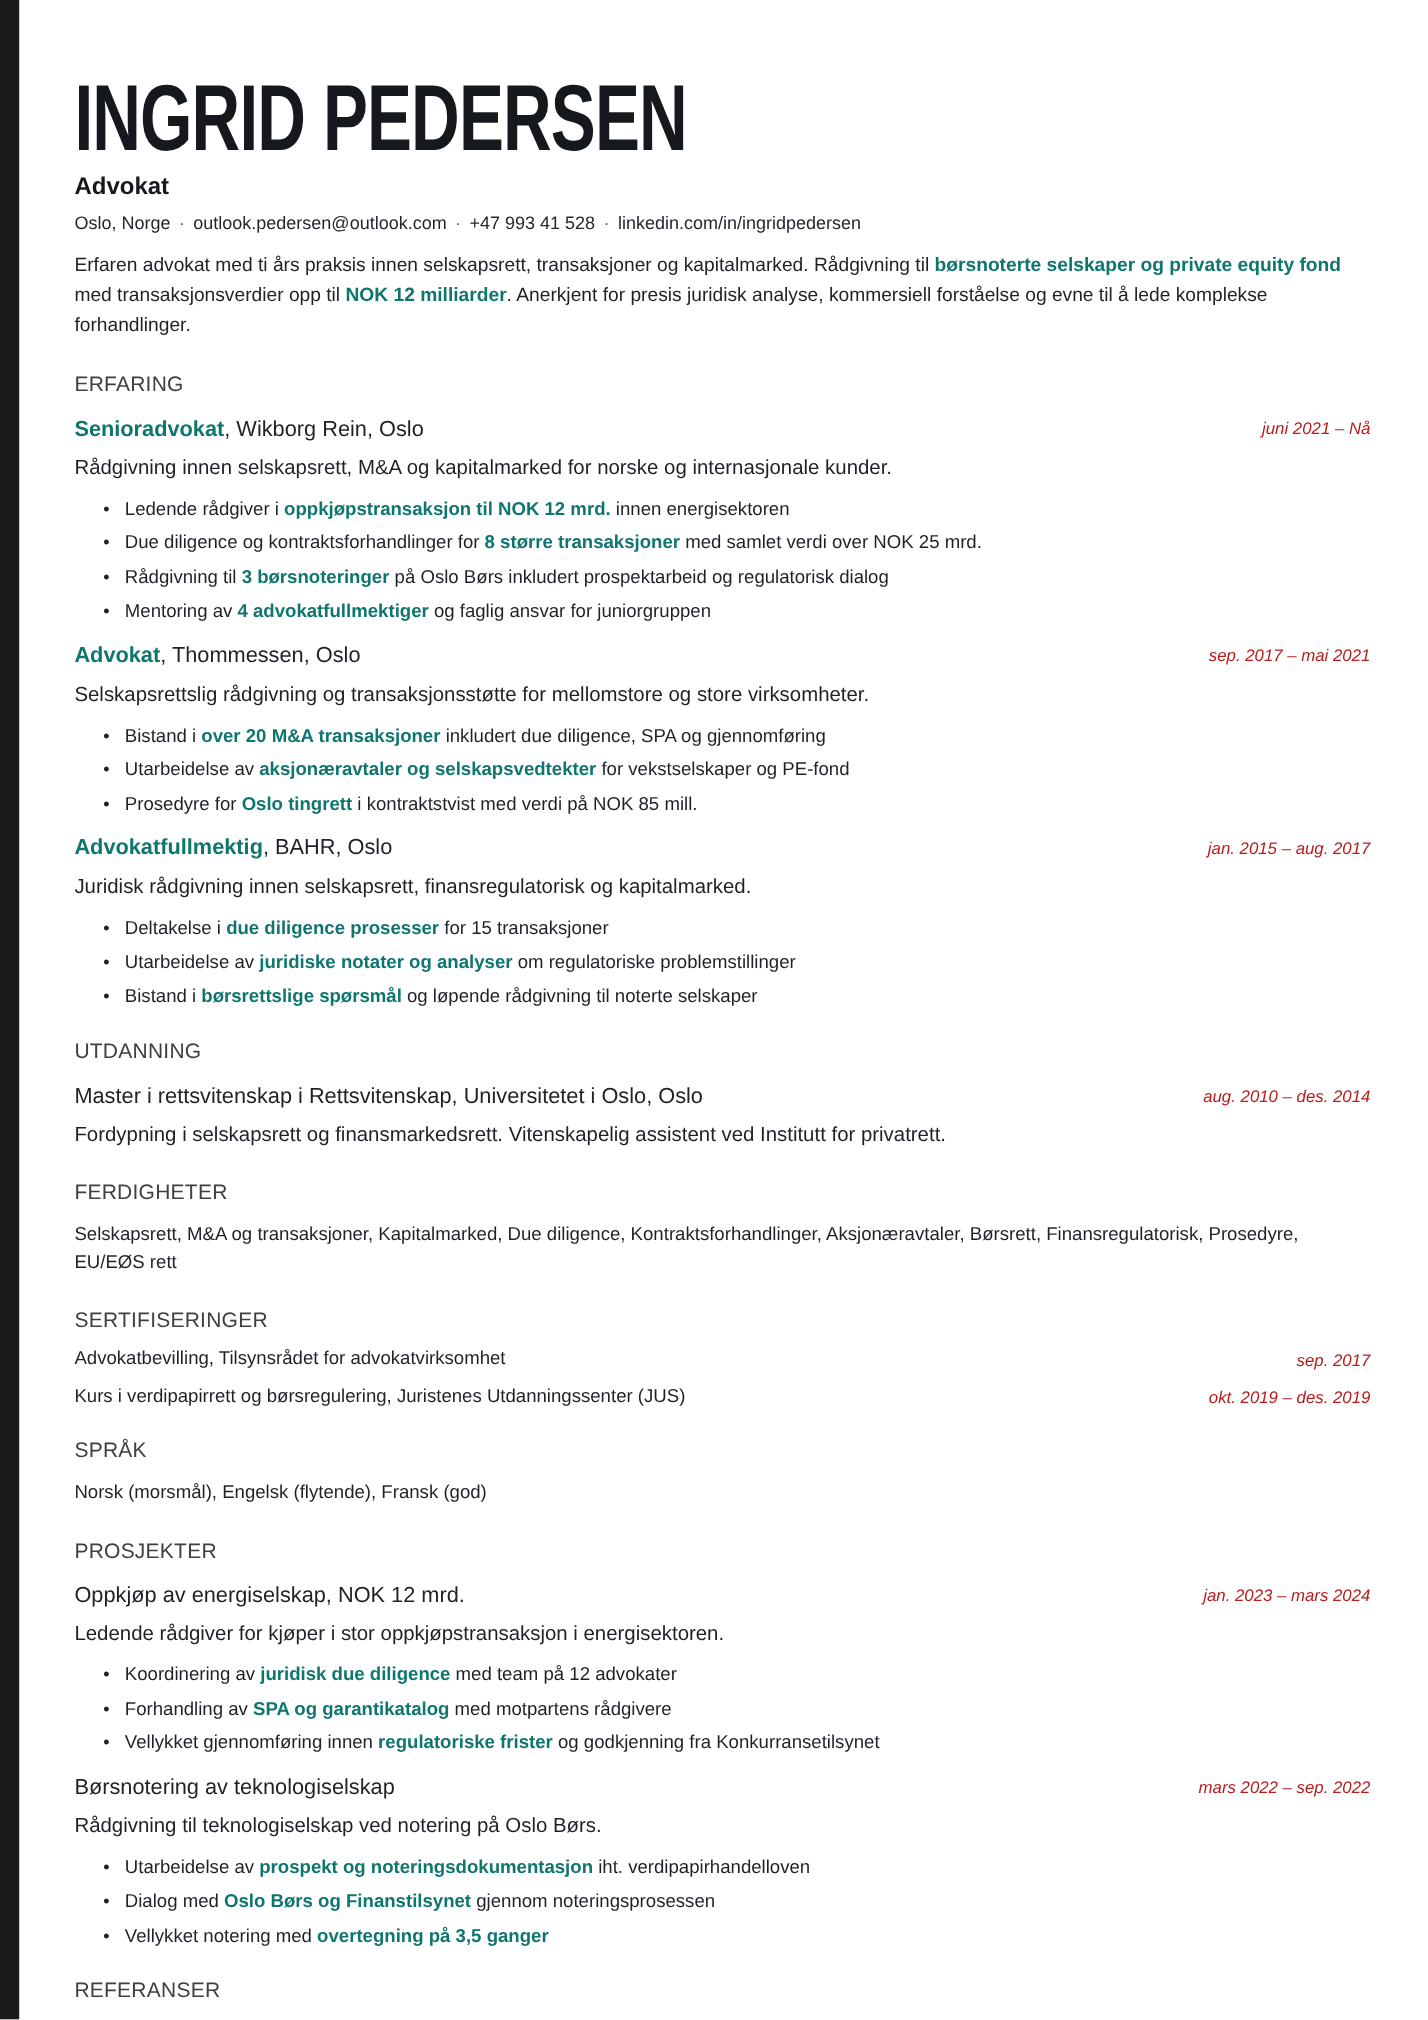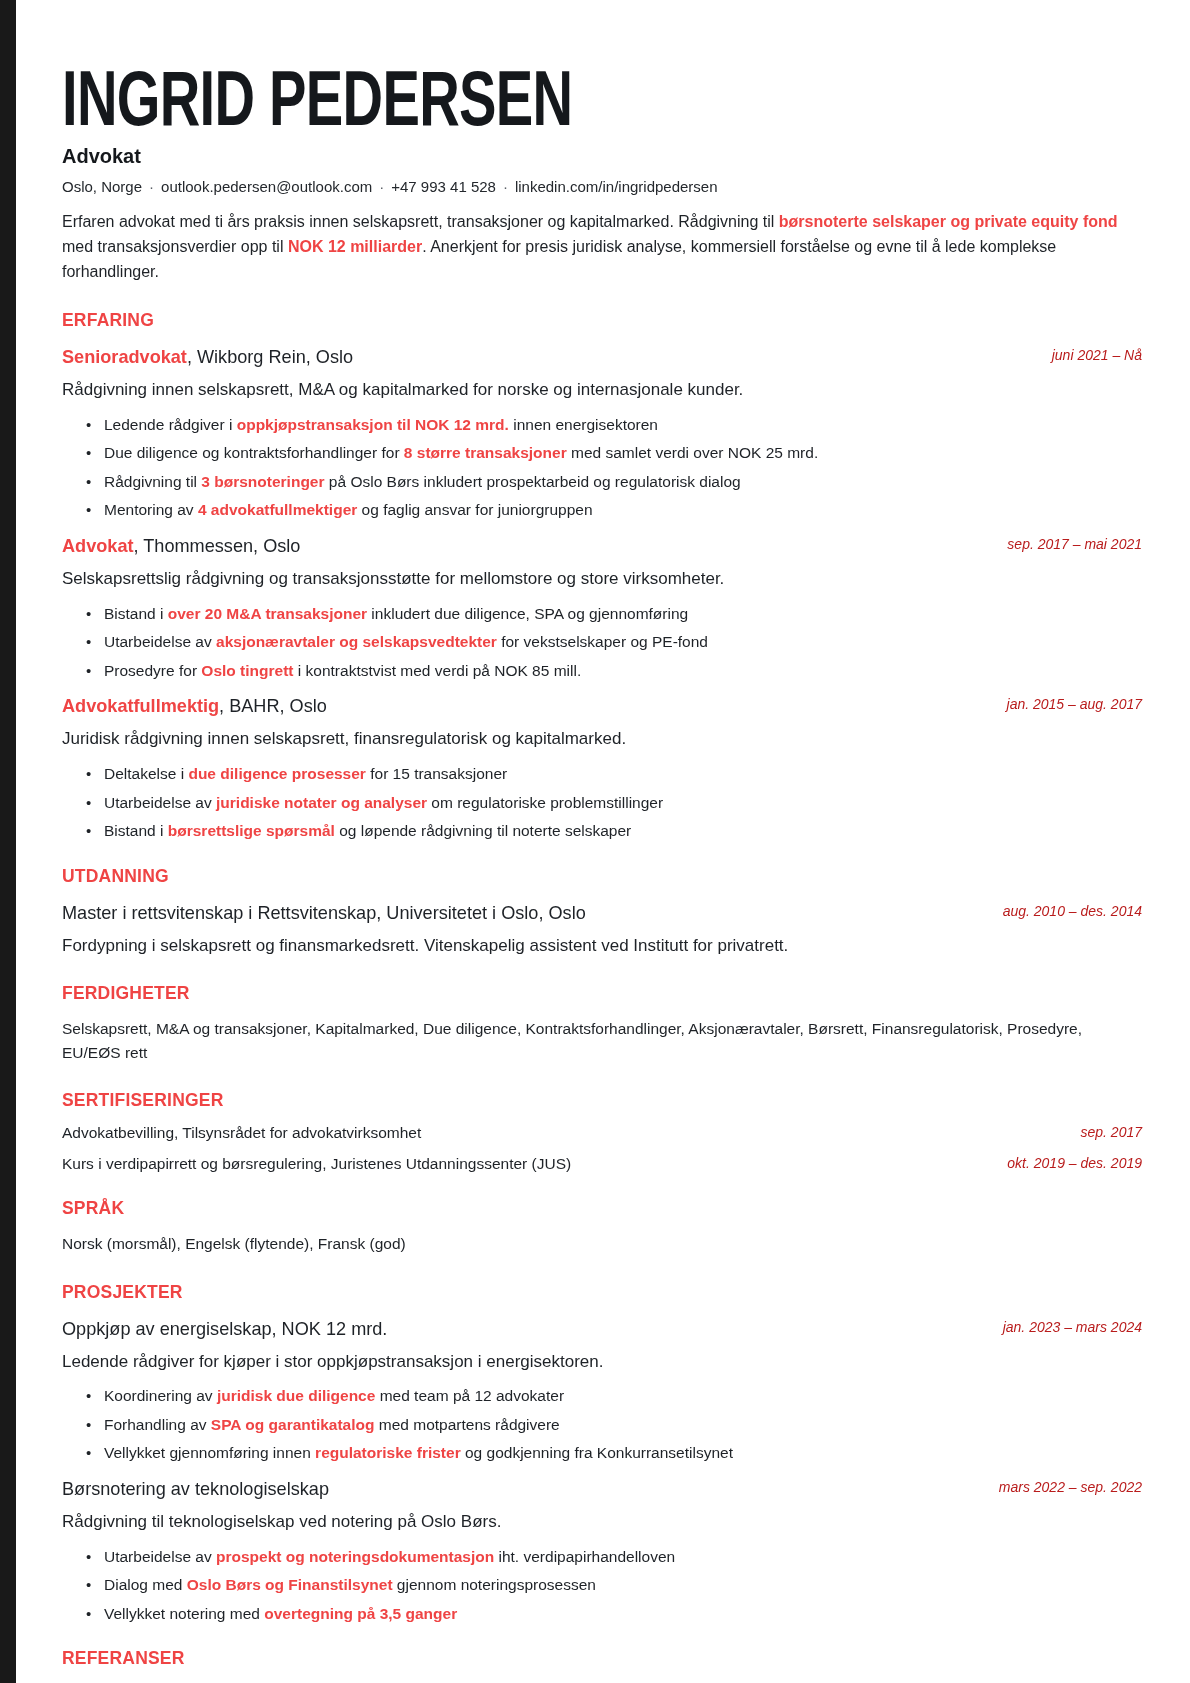--- a/index.html
+++ b/index.html
@@ -47,29 +47,29 @@
   .summary {
     margin-top: 15px;
     font-size: 16px;
     line-height: 1.56;
     max-width: 1062px;
   }
   
   .section { margin-top: 25px; }
   .section-heading {
     font-size: 17.5px;
-    font-weight: 700;
+    font-weight: 400;
     letter-spacing: 0.2px;
-    color: #ef4444;
+    color: #404040;
   }
   .entry { margin-top: 16px; }
   .entry-head {
     display: flex;
     justify-content: space-between;
-    align-items: flex-start;
+    align-items: center;
     font-size: 15.5px;
   }
   .entry-title { font-weight: 400; }
   .entry-date {
     font-style: italic;
     font-size: 14px;
     color: #b91c1c;
     white-space: nowrap;
     padding-left: 20px;
   }
@@ -97,21 +97,21 @@
     font-size: 15px;
     color: #1e2227;
   }
   .plain-text {
     margin-top: 13px;
     font-size: 15.5px;
     line-height: 1.55;
     max-width: 1066px;
   }
   .row-entry { margin-top: 13px; }
-  .b { font-weight: 700; color: #ef4444; }
+  .b { font-weight: 700; color: #0f766e; }
   .ref-line { margin-top: 13px; font-size: 15.5px; }
 </style>
 </head>
 <body>
 
 <div class="edge-bar"></div>
 
 <div class="page">
 
   <header>

